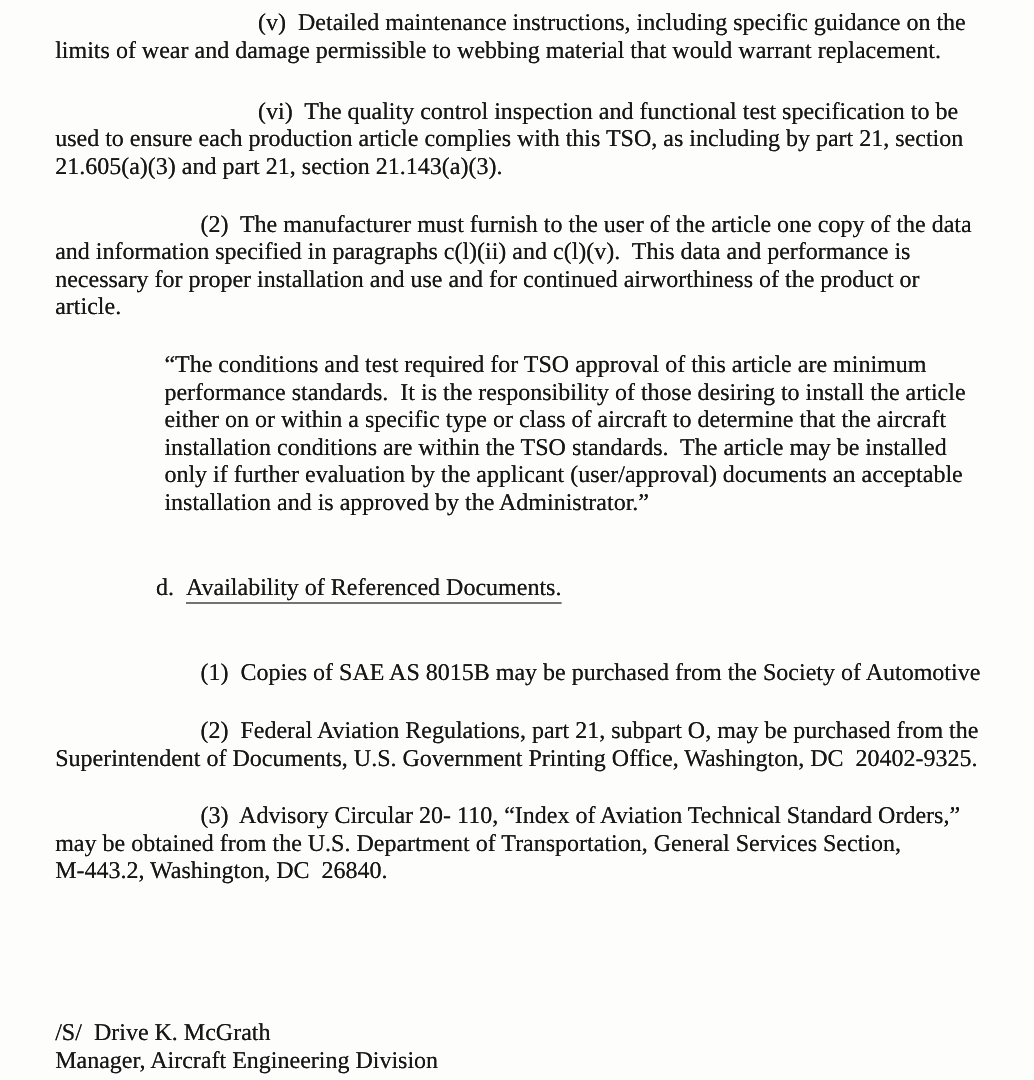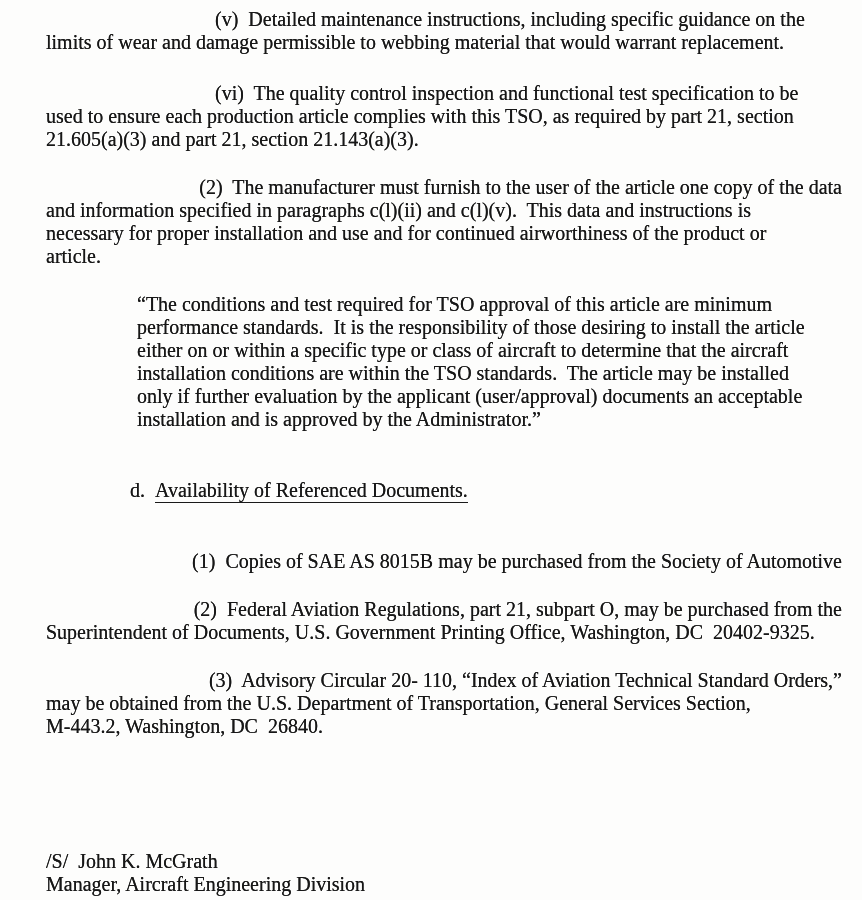--- a/index.html
+++ b/index.html
@@ -19,21 +19,21 @@
     font-size: 20px;
     line-height: 23px;
     color: #171717;
   }
   .line {
     white-space: pre;
     text-shadow: 0 0 0.45px rgba(10,10,10,0.85);
   }
   
   .flush  { padding-left: 0; }
-  .ind1   { padding-left: 121px; text-align: right; }  
+  .ind1   { padding-left: 121px; }  
   .ind2   { padding-left: 169px; }  
   .quote  { padding-left: 91px; }   
   .dline  { padding-left: 64px; }   
   
   .gap     { margin-top: 25px; }
   .gap-lg  { margin-top: 28px; }
   .gap-sig { margin-top: 112px; }
   .dprefix { margin-right: 10px; }
   .underline {
     border-bottom: 1.7px solid #1a1a1a;
@@ -42,25 +42,25 @@
 </style>
 </head>
 <body>
 
 <div class="page">
 
   <div class="line ind2">(v)  Detailed maintenance instructions, including specific guidance on the</div>
   <div class="line flush">limits of wear and damage permissible to webbing material that would warrant replacement.</div>
 
   <div class="line ind2 gap-lg">(vi)  The quality control inspection and functional test specification to be</div>
-  <div class="line flush">used to ensure each production article complies with this TSO, as required by part 21, section</div>
+  <div class="line flush">used to ensure each production article complies with this TSO, as including by part 21, section</div>
   <div class="line flush">21.605(a)(3) and part 21, section 21.143(a)(3).</div>
 
   <div class="line ind1 gap">(2)  The manufacturer must furnish to the user of the article one copy of the data</div>
-  <div class="line flush">and information specified in paragraphs c(l)(ii) and c(l)(v).  This data and instructions is</div>
+  <div class="line flush">and information specified in paragraphs c(l)(ii) and c(l)(v).  This data and performance is</div>
   <div class="line flush">necessary for proper installation and use and for continued airworthiness of the product or</div>
   <div class="line flush">article.</div>
 
   <div class="line quote gap">“The conditions and test required for TSO approval of this article are minimum</div>
   <div class="line quote">performance standards.  It is the responsibility of those desiring to install the article</div>
   <div class="line quote">either on or within a specific type or class of aircraft to determine that the aircraft</div>
   <div class="line quote">installation conditions are within the TSO standards.  The article may be installed</div>
   <div class="line quote">only if further evaluation by the applicant (user/approval) documents an acceptable</div>
   <div class="line quote">installation and is approved by the Administrator.”</div>
 
@@ -70,16 +70,16 @@
 
   <div class="line ind1 gap">(1)  Copies of SAE AS 8015B may be purchased from the Society of Automotive</div>
 
   <div class="line ind1 gap">(2)  Federal Aviation Regulations, part 21, subpart O, may be purchased from the</div>
   <div class="line flush">Superintendent of Documents, U.S. Government Printing Office, Washington, DC  20402-9325.</div>
 
   <div class="line ind1 gap">(3)  Advisory Circular 20- 110, “Index of Aviation Technical Standard Orders,”</div>
   <div class="line flush">may be obtained from the U.S. Department of Transportation, General Services Section,</div>
   <div class="line flush">M-443.2, Washington, DC  26840.</div>
 
-  <div class="line flush gap-sig">/S/  John K. McGrath</div>
+  <div class="line flush gap-sig">/S/  Drive K. McGrath</div>
   <div class="line flush">Manager, Aircraft Engineering Division</div>
 
 </div>
 
 </body></html>

